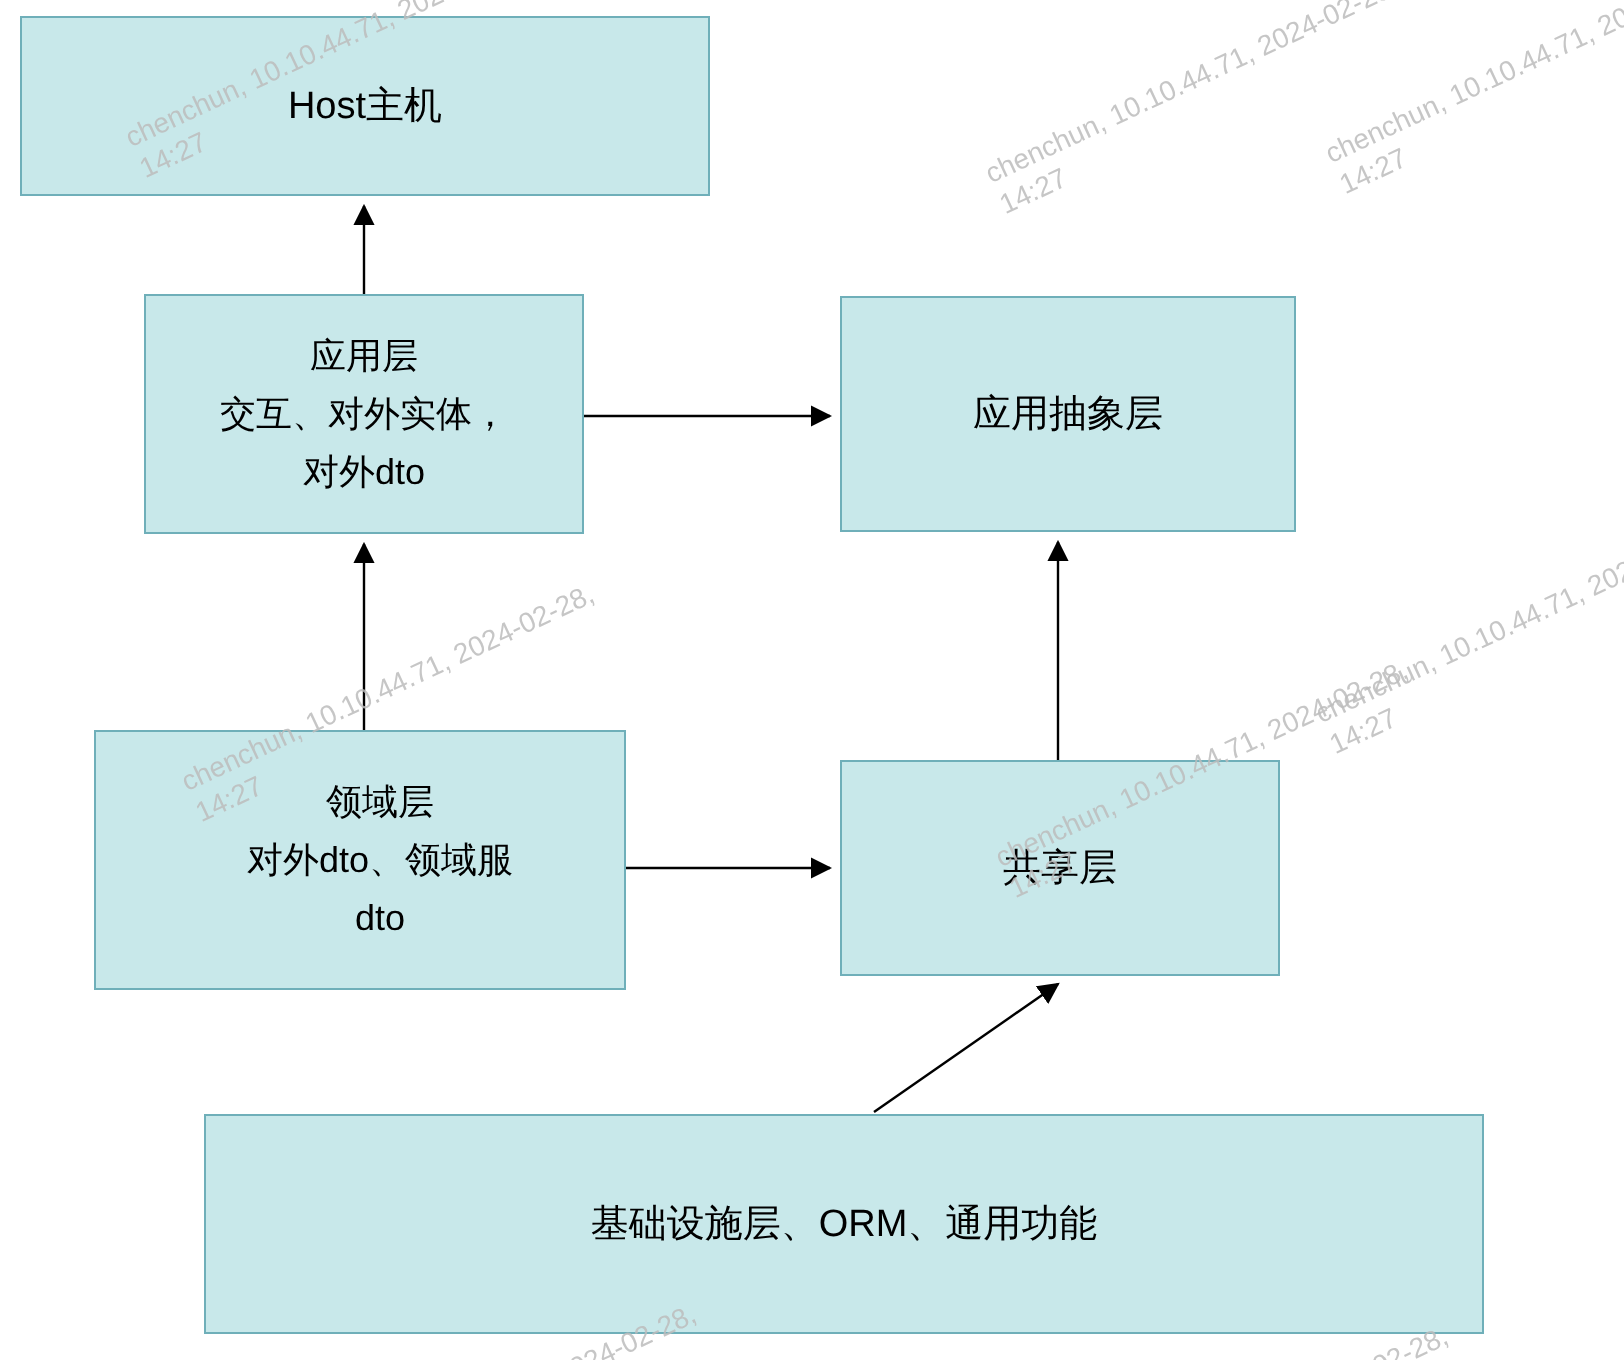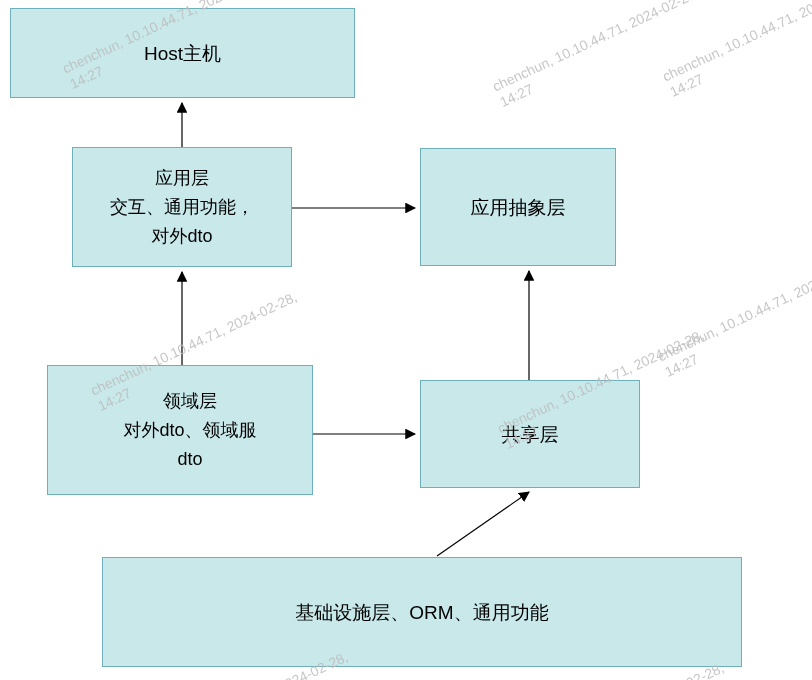--- a/index.html
+++ b/index.html
@@ -22,21 +22,21 @@
     display: flex;
     flex-direction: column;
     justify-content: center;
     align-items: center;
     text-align: right;
     font-size: 18px;
     line-height: 29px;
   }
   #node-host         { left: 10px;  top: 8px;   width: 345px; height: 90px;  font-size: 19px; }
   #node-app          { left: 72px;  top: 147px; width: 220px; height: 120px; }
-  #node-app-abstract { left: 420px; top: 148px; width: 196px; height: 118px; font-size: 19px; }
+  #node-app-abstract { left: 420px; top: 148px; width: 228px; height: 118px; font-size: 19px; }
   #node-domain       { left: 47px;  top: 365px; width: 266px; height: 130px; padding-left: 20px; }
   #node-shared       { left: 420px; top: 380px; width: 220px; height: 108px; font-size: 19px; }
   #node-infra        { left: 78px;  top: 557px; width: 640px; height: 110px; font-size: 19px; margin-left: 24px; }
 
   .wm-layer { position: absolute; inset: 0; pointer-events: none; z-index: 5; }
   .wm {
     position: absolute;
     color: var(--watermark-color, #bdbdbd);
     font-size: 14px;
     line-height: 17px;
@@ -72,21 +72,21 @@
     <line x1="529" y1="380" x2="529" y2="271" stroke="#000" stroke-width="1.2" marker-end="url(#arrowhead)"></line>
     <line x1="437" y1="556" x2="529" y2="492" stroke="#000" stroke-width="1.2" marker-end="url(#arrowhead)"></line>
   </svg>
 
   <div class="node" id="node-host">
     <div>Host主机</div>
   </div>
 
   <div class="node" id="node-app">
     <div>应用层</div>
-    <div>交互、通用功能，</div>
+    <div>交互、对外实体，</div>
     <div>对外dto</div>
   </div>
 
   <div class="node" id="node-app-abstract">
     <div>应用抽象层</div>
   </div>
 
   <div class="node" id="node-domain">
     <div>领域层</div>
     <div>对外dto、领域服</div>

